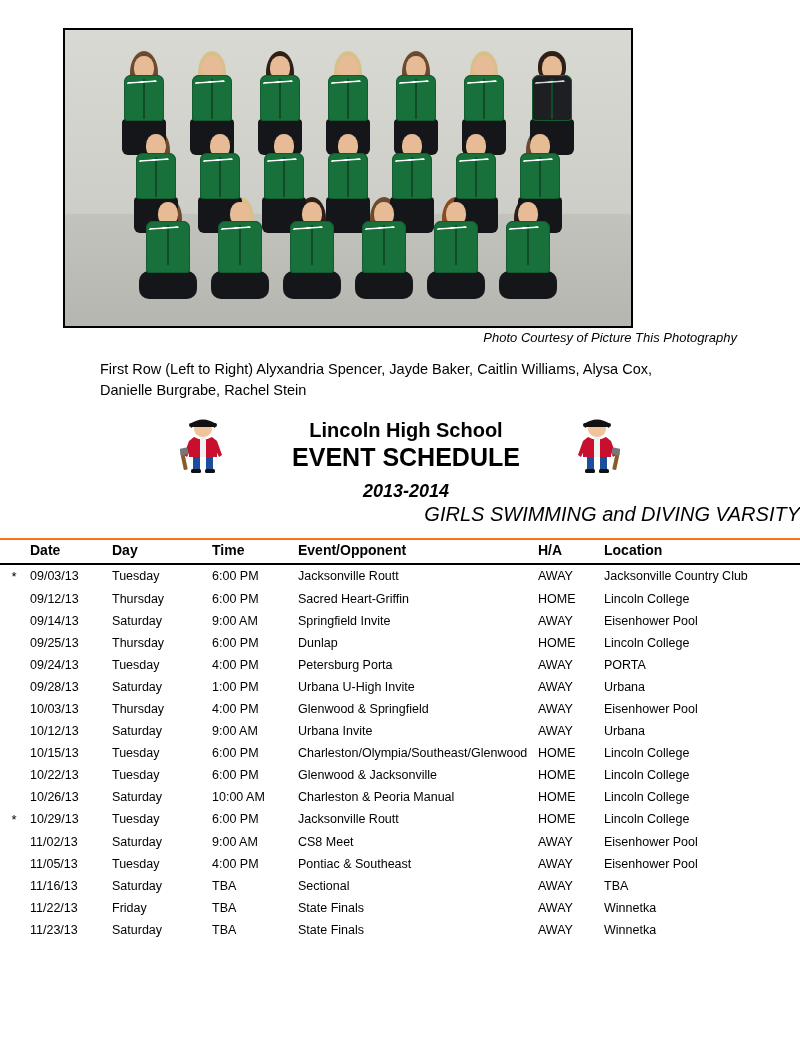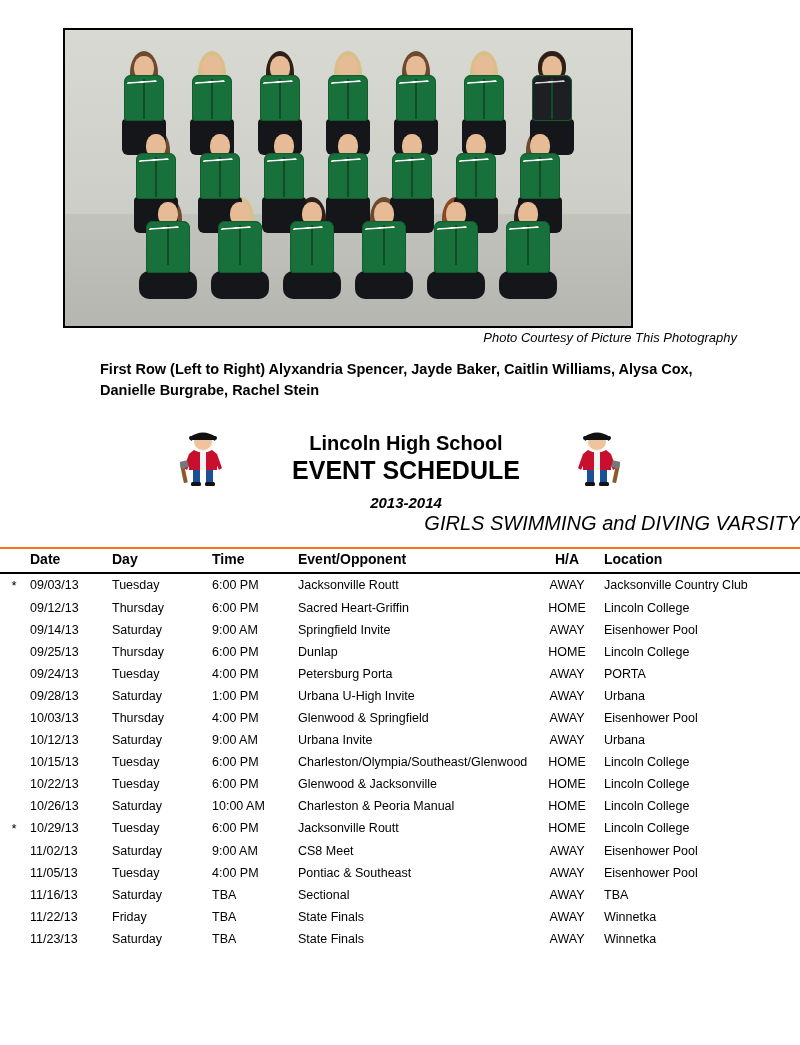--- a/index.html
+++ b/index.html
@@ -122,48 +122,47 @@
     font-size: 13px;
     padding-top: 2px;
   }
 
   
   #roster {
     width: 600px;
     margin: 8px auto 4px auto;
     font-size: 14.5px;
     line-height: 1.42;
-    font-weight: bold;
   }
   #roster p { margin: 0 0 13px 0; }
   #roster p:last-child { margin-bottom: 0; }
 
   
   #title-block {
-    margin-top: 31px;
+    margin-top: 18px;
     position: relative;
     text-align: center;
     padding-left: 12px;
   }
   #title-center {
     display: inline-block;
     text-align: center;
   }
   #school-name {
     font-size: 20px;
     font-weight: bold;
     line-height: 1.2;
   }
   #event-schedule {
     font-size: 25px;
     font-weight: bold;
     line-height: 1.2;
   }
   #season-years {
-    font-size: 15px;
+    font-size: 18px;
     font-weight: bold;
     font-style: italic;
     margin-top: 9px;
   }
   #team-title {
     font-size: 20px;
     font-style: italic;
     margin-top: 1px;
     text-align: right;
   }
@@ -198,21 +197,21 @@
   tbody td {
     padding: 4px 4px;
     vertical-align: top;
     white-space: nowrap;
   }
   .col-star    { width: 16px; text-align: center; padding-left: 6px; font-size: 13px; }
   .col-date    { width: 74px; }
   .col-day     { width: 92px; }
   .col-time    { width: 78px; }
   .col-event   { width: 232px; }
-  .col-ha      { width: 58px; text-align: center; }
+  .col-ha      { width: 58px; }
   .col-loc     { }
   thead th.col-date { padding-left: 4px; }
 </style>
 </head>
 <body>
 
 <div id="photo-block">
   <div id="team-photo">
     <div class="photo-bg-floor"></div>
 

